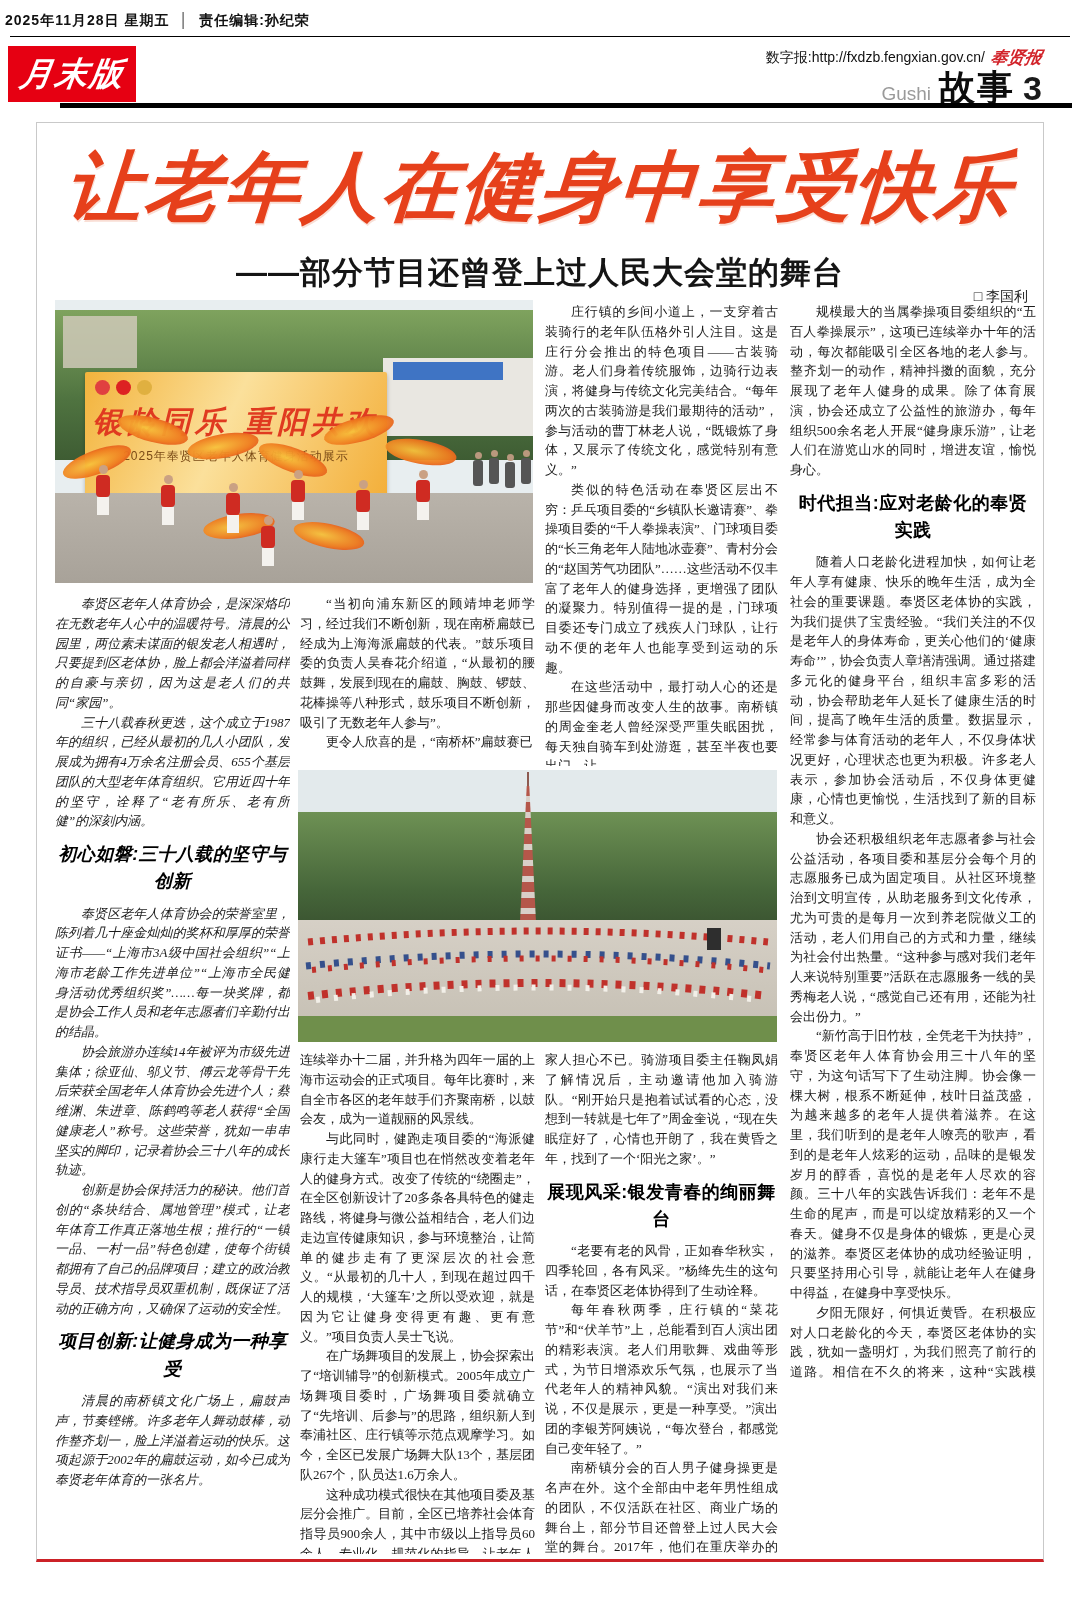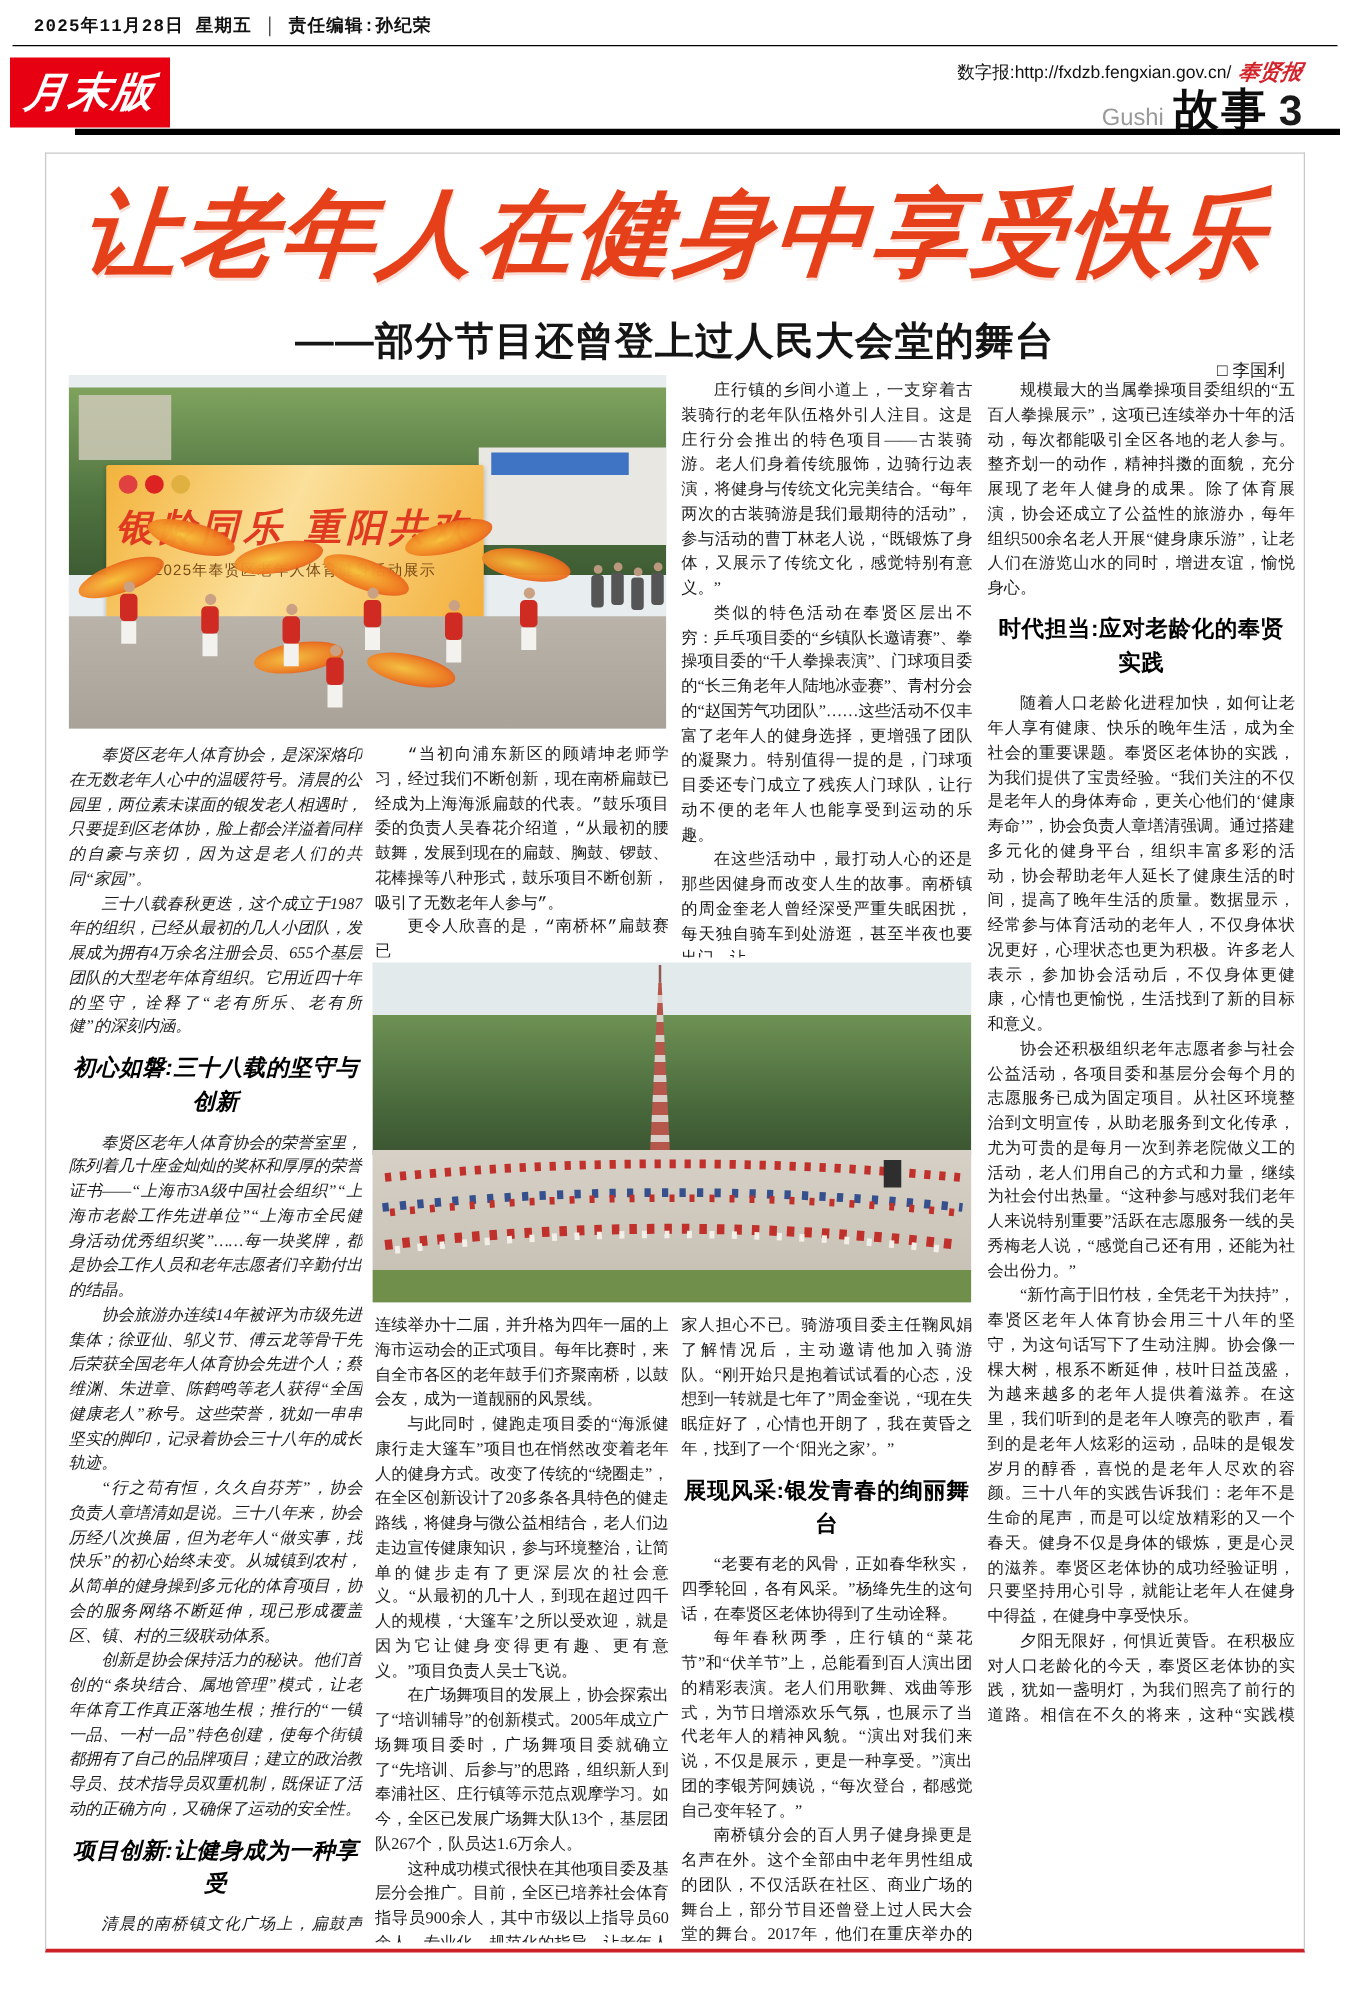--- a/index.html
+++ b/index.html
@@ -1,20 +1,20 @@
 <!DOCTYPE html>
 <html><head>
 <meta charset="utf-8">
 <style>
   html,body{margin:0;padding:0;background:#f2f2f2;}
   .page{position:relative;width:1080px;height:1604px;background:#fff;margin:0 auto;
         font-family:"Liberation Serif","DejaVu Serif",serif;color:#1b1b1b;overflow:hidden;}
   
-  .dateline{position:absolute;left:27px;top:12px;font-size:14px;font-weight:700;
-            font-family:Liberation Mono, monospace;color:#111;letter-spacing:1px;}
+  .dateline{position:absolute;left:5px;top:12px;font-size:14px;font-weight:700;
+            font-family:Liberation Sans, sans-serif;color:#111;letter-spacing:1px;}
   .dateline .sep{margin:0 10px;color:#333;font-weight:400;}
   .toprule{position:absolute;left:10px;top:36px;width:1060px;height:1px;background:#000;}
   .badge{position:absolute;left:8px;top:46px;width:128px;height:56px;background:#e60012;
          display:flex;align-items:center;justify-content:center;}
   .badge span{color:#fff;font-weight:900;font-size:33px;font-style:italic;
               font-family:"Liberation Sans",sans-serif;transform:skewX(-8deg);letter-spacing:2px;}
   .digital{position:absolute;right:38px;top:46px;font-size:14px;font-family:"Liberation Sans",sans-serif;
            color:#111;display:flex;align-items:center;gap:6px;}
   .masthead{color:#d2232a;font-weight:900;font-style:italic;font-size:17px;
             font-family:"DejaVu Serif",serif;transform:skewX(-10deg);}
@@ -37,21 +37,21 @@
             font-family:"Liberation Sans",sans-serif;}
   .byline{position:absolute;right:52px;top:288px;font-size:14px;color:#222;
           font-family:"Liberation Sans",sans-serif;}
   
   .col{position:absolute;overflow:hidden;font-size:13px;line-height:1.52;text-align:justify;}
   .col p{margin:0;text-indent:2em;}
   .col p.cont{text-indent:0;}
   .col h3{margin:10px 0 8px;font-size:18px;text-align:center;color:#000;letter-spacing:.5px;
           font-family:"Liberation Sans",sans-serif;font-weight:700;}
   #col1{left:55px;top:594px;width:235px;height:958px;font-style:italic;}
-  #col2a{left:300px;top:594px;width:235px;height:172px;font-family:Liberation Mono, monospace;}
+  #col2a{left:300px;top:594px;width:235px;height:172px;}
   #col2b{left:300px;top:1050px;width:235px;height:504px;}
   #col3a{left:545px;top:302px;width:233px;height:464px;}
   #col3b{left:545px;top:1050px;width:233px;height:504px;}
   #col4{left:790px;top:302px;width:246px;height:1080px;}
   
   .ph{position:absolute;overflow:hidden;}
   #photo1{left:55px;top:300px;width:478px;height:283px;background:#e8eef0;}
   #photo2{left:298px;top:770px;width:479px;height:272px;background:#e3eaec;}
   #photo3{left:788px;top:1388px;width:250px;height:164px;background:#d8cfc0;}
   .p1-trees{position:absolute;left:0;top:10px;width:100%;height:150px;
@@ -211,21 +211,20 @@
     <div class="p2-lawn"></div>
   </div>
 
 
   <div class="col" id="col1">
       <p>奉贤区老年人体育协会，是深深烙印在无数老年人心中的温暖符号。清晨的公园里，两位素未谋面的银发老人相遇时，只要提到区老体协，脸上都会洋溢着同样的自豪与亲切，因为这是老人们的共同“家园”。</p>
       <p>三十八载春秋更迭，这个成立于1987年的组织，已经从最初的几人小团队，发展成为拥有4万余名注册会员、655个基层团队的大型老年体育组织。它用近四十年的坚守，诠释了“老有所乐、老有所健”的深刻内涵。</p>
       <h3>初心如磐:三十八载的坚守与创新</h3>
       <p>奉贤区老年人体育协会的荣誉室里，陈列着几十座金灿灿的奖杯和厚厚的荣誉证书——“上海市3A级中国社会组织”“上海市老龄工作先进单位”“上海市全民健身活动优秀组织奖”……每一块奖牌，都是协会工作人员和老年志愿者们辛勤付出的结晶。</p>
       <p>协会旅游办连续14年被评为市级先进集体；徐亚仙、邬义节、傅云龙等骨干先后荣获全国老年人体育协会先进个人；蔡维渊、朱进章、陈鹤鸣等老人获得“全国健康老人”称号。这些荣誉，犹如一串串坚实的脚印，记录着协会三十八年的成长轨迹。</p>
-      <p>“行之苟有恒，久久自芬芳”，协会负责人章墡清如是说。三十八年来，协会历经八次换届，但为老年人“做实事，找快乐”的初心始终未变。从城镇到农村，从简单的健身操到多元化的体育项目，协会的服务网络不断延伸，现已形成覆盖区、镇、村的三级联动体系。</p>
       <p>创新是协会保持活力的秘诀。他们首创的“条块结合、属地管理”模式，让老年体育工作真正落地生根；推行的“一镇一品、一村一品”特色创建，使每个街镇都拥有了自己的品牌项目；建立的政治教导员、技术指导员双重机制，既保证了活动的正确方向，又确保了运动的安全性。</p>
       <h3>项目创新:让健身成为一种享受</h3>
       <p>清晨的南桥镇文化广场上，扁鼓声声，节奏铿锵。许多老年人舞动鼓棒，动作整齐划一，脸上洋溢着运动的快乐。这项起源于2002年的扁鼓运动，如今已成为奉贤老年体育的一张名片。</p>
     </div>
   <div class="col" id="col2a">
       <p>“当初向浦东新区的顾靖坤老师学习，经过我们不断创新，现在南桥扁鼓已经成为上海海派扁鼓的代表。”鼓乐项目委的负责人吴春花介绍道，“从最初的腰鼓舞，发展到现在的扁鼓、胸鼓、锣鼓、花棒操等八种形式，鼓乐项目不断创新，吸引了无数老年人参与”。</p>
       <p>更令人欣喜的是，“南桥杯”扁鼓赛已</p>
     </div>
   <div class="col" id="col2b">
       <p class="cont">连续举办十二届，并升格为四年一届的上海市运动会的正式项目。每年比赛时，来自全市各区的老年鼓手们齐聚南桥，以鼓会友，成为一道靓丽的风景线。</p>

